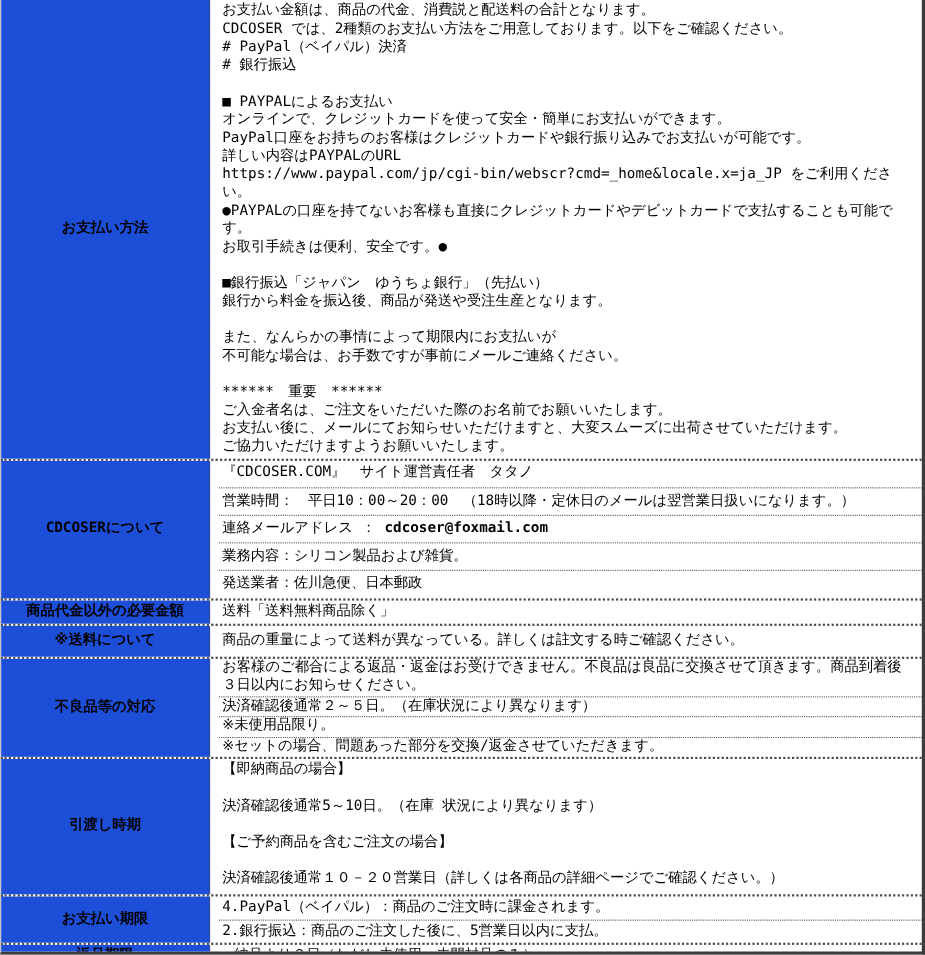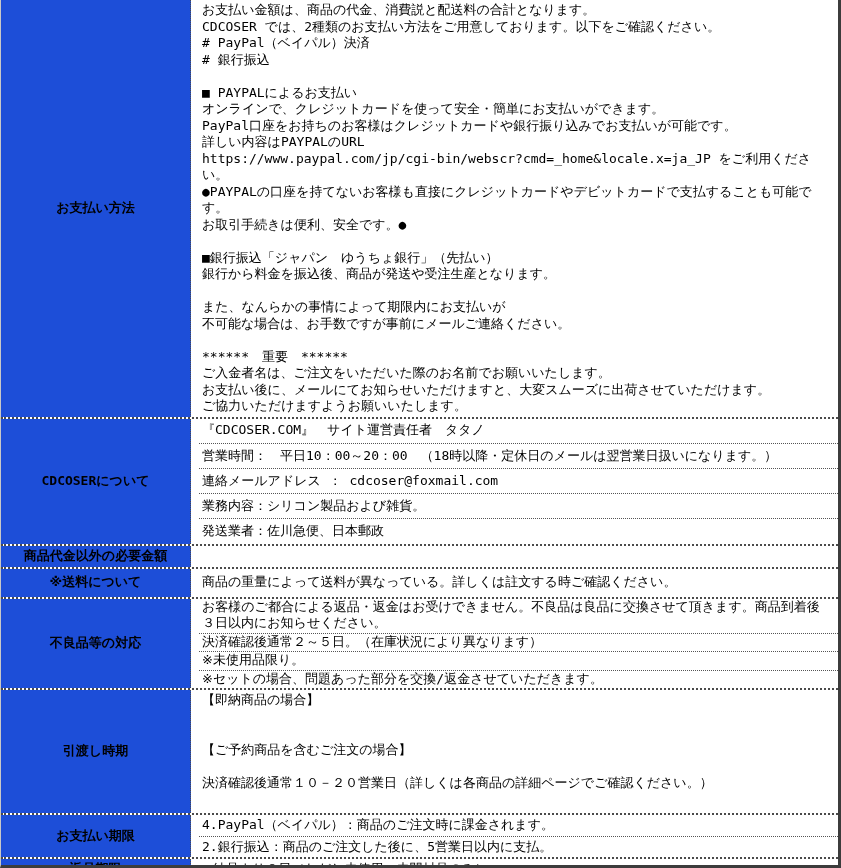--- a/index.html
+++ b/index.html
@@ -33,21 +33,21 @@
   .content-row {
     flex: 1;
     padding: 2px 3px;
     display: flex; flex-direction: column; justify-content: center; margin-left: 8px;
   }
   .content-row + .content-row { border-top: 1px dotted #555555; }
   .sec-0 .content-row, .sec-5 .content-row { justify-content: flex-start; }
   .sec-4 .content-row { justify-content: flex-start; padding: 0 13px 1px 3px; }
   .sec-1 .content-row { padding: 3px 3px; }
   .line { min-height: 16.5px; white-space: pre-wrap; word-break: break-all; }
-  .seg-bold { font-weight: normal; }
+  .seg-bold { font-weight: bold; }
   
   .sec-0 { min-height: 398px; }
   .sec-1 { min-height: 125px; }
   .sec-2 { min-height: 21px; }
   .sec-3 { min-height: 28px; }
   .sec-4 { min-height: 80px; }
   .sec-5 { min-height: 123px; }
   .sec-6 { min-height: 38px; }
   .sec-7 { min-height: 18px; gap: 11px; }
   .sec-8 { min-height: 19px; }
@@ -102,20 +102,25 @@
           <div class="content-row">
             <div class="line">業務内容：シリコン製品および雑貨。</div>
           </div>
           <div class="content-row">
             <div class="line">発送業者：佐川急便、日本郵政</div>
           </div>
         </div>
       </div>
       <div class="section sec-2">
         <div class="label-cell">商品代金以外の必要金額</div>
+        <div class="content-cell">
+          <div class="content-row">
+            <div class="line">送料「送料無料商品除く」</div>
+          </div>
+        </div>
       </div>
       <div class="section sec-3">
         <div class="label-cell">※送料について</div>
         <div class="content-cell">
           <div class="content-row">
             <div class="line">商品の重量によって送料が異なっている。詳しくは註文する時ご確認ください。</div>
           </div>
         </div>
       </div>
       <div class="section sec-4">
@@ -134,20 +139,21 @@
             <div class="line">※セットの場合、問題あった部分を交換/返金させていただきます。</div>
           </div>
         </div>
       </div>
       <div class="section sec-5">
         <div class="label-cell">引渡し時期</div>
         <div class="content-cell">
           <div class="content-row">
             <div class="line">【即納商品の場合】</div>
             <div class="line"></div>
+            <div class="line">決済確認後通常5～10日。（在庫 状況により異なります）</div>
             <div class="line"></div>
             <div class="line">【ご予約商品を含むご注文の場合】</div>
             <div class="line"></div>
             <div class="line">決済確認後通常１０－２０営業日（詳しくは各商品の詳細ページでご確認ください。）</div>
           </div>
         </div>
       </div>
       <div class="section sec-6">
         <div class="label-cell">お支払い期限</div>
         <div class="content-cell">

